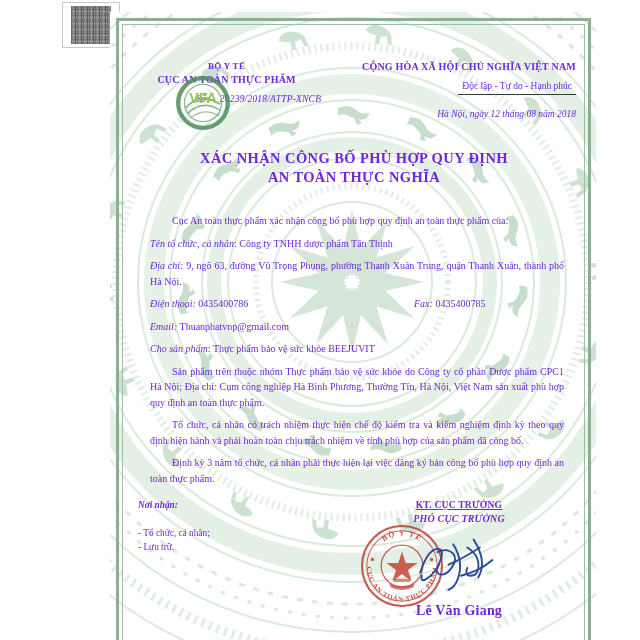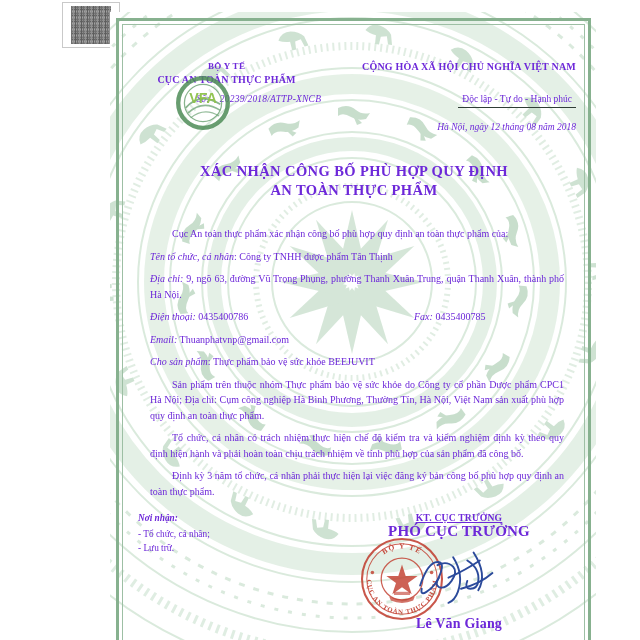--- a/index.html
+++ b/index.html
@@ -63,24 +63,24 @@
     padding:0 12px 0 18px;}
   .body p{margin:0 0 7px 0;}
   .ind{text-indent:22px;}
   .it{font-style:italic;}
   .row2{display:flex;}
   .row2 .c1{flex:1 1 auto;}
   .row2 .c2{width:150px;}
 
   .signrow{display:flex;margin-top:12px;padding:0 6px 0 6px;}
   .sign-left{width:210px;font-size:9.3px;line-height:14px;}
-  .sign-left .nn{font-style:italic;font-weight:bold;margin-bottom:2px;}
+  .sign-left .nn{font-style:italic;font-weight:bold;margin-bottom:14px;}
   .sign-right{flex:1;text-align:center;position:relative;}
   .sign-right .t1{font-size:9.6px;font-weight:bold;line-height:13.5px;letter-spacing:.2px;text-decoration:underline;}
-  .sign-right .t2{font-size:15px;font-weight:bold;line-height:13.5px;letter-spacing:.2px;}
+  .sign-right .t2{font-size:10px;font-weight:bold;line-height:13.5px;letter-spacing:.2px;font-style:italic;}
   .seal{position:absolute;left:6px;top:20px;width:96px;height:96px;}
   .autograph{position:absolute;left:58px;top:22px;width:110px;height:80px;}
   .signer{position:relative;margin-top:78px;font-size:14px;font-weight:bold;
     letter-spacing:.2px;}
 </style>
 </head>
 <body>
 
 <div class="page">
 
@@ -267,30 +267,30 @@
             <circle cx="50" cy="50" r="30" fill="none" stroke="#6aa172" stroke-width="2" opacity=".8"></circle>
             <path d="M22 58 q22 -26 56 -6" fill="none" stroke="#6aa172" stroke-width="3" opacity=".8"></path>
             <path d="M26 66 q24 -22 52 -4" fill="none" stroke="#6aa172" stroke-width="2.5" opacity=".75"></path>
             <path d="M30 74 q22 -18 46 -3" fill="none" stroke="#6aa172" stroke-width="2" opacity=".7"></path>
             <text x="50" y="50" text-anchor="middle" font-family="Liberation Sans, sans-serif" font-size="23" font-weight="bold" fill="#8ec24a" opacity=".95">VFA</text>
           </svg>
         </div>
 
         <div class="hdr-right">
           <div class="b-md">CỘNG HÒA XÃ HỘI CHỦ NGHĨA VIỆT NAM</div>
-          <div style="margin-top:14px;">
+          <div style="margin-top:1px;">
             <span class="sub-line">Độc lập - Tự do - Hạnh phúc</span>
           </div>
           <div class="date it">Hà Nội, ngày 12 tháng 08 năm 2018</div>
         </div>
       </div>
 
       <div class="title">
         <div class="l1">XÁC NHẬN CÔNG BỐ PHÙ HỢP QUY ĐỊNH</div>
-        <div class="l2">AN TOÀN THỰC PHẨM</div>
+        <div class="l2">AN TOÀN THỰC NGHĨA</div>
       </div>
 
       <div class="body">
 
         <p class="ind">Cục An toàn thực phẩm xác nhận công bố phù hợp quy định an toàn thực phẩm của:</p>
 
         <p>
           <span class="it">Tên tổ chức, cá nhân</span><span>: Công ty TNHH dược phẩm Tân Thịnh</span>
         </p>
 

